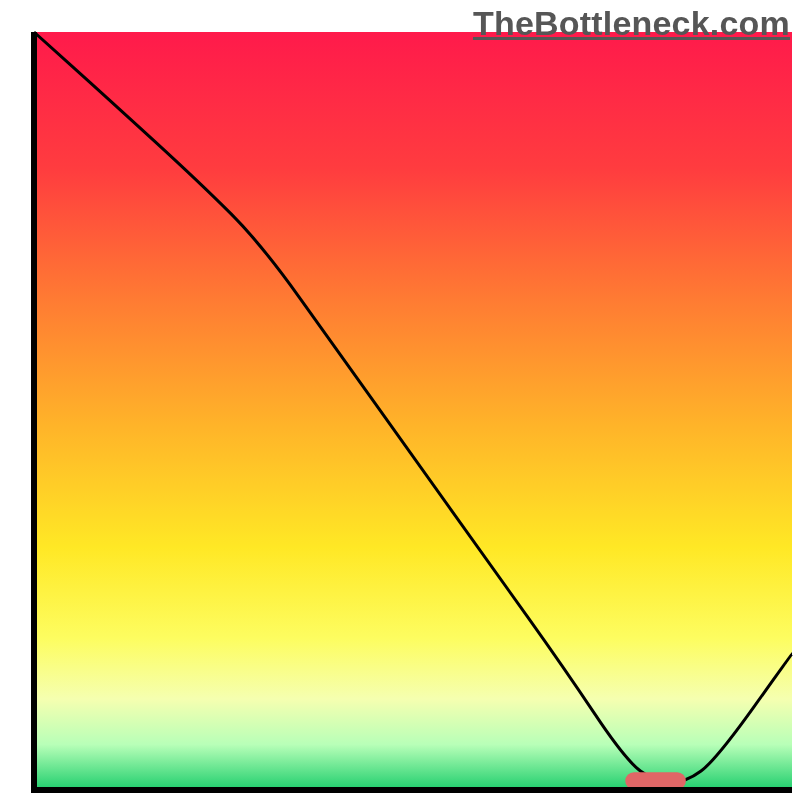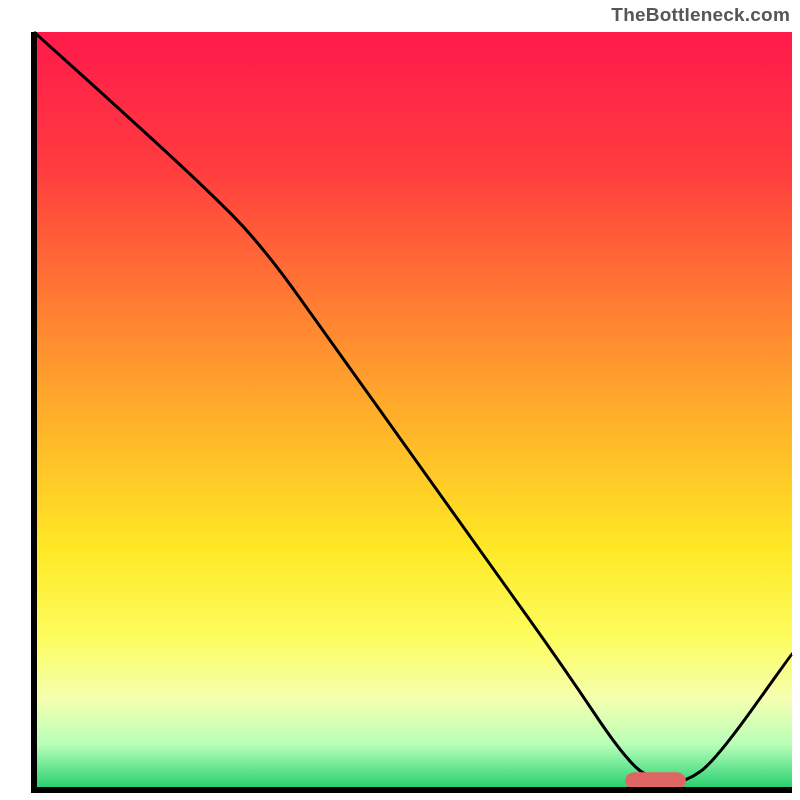--- a/index.html
+++ b/index.html
@@ -14,24 +14,25 @@
     position: absolute;
     left: 0;
     top: 0;
     width: 800px;
     height: 800px;
   }
   .watermark {
     position: absolute;
     top: 4px;
     right: 10px;
-    font-size: 19px;
+    font-size: 34px;
     font-weight: 600;
     color: #565656;
     letter-spacing: 0.2px;
+    text-decoration: underline;
   }
 </style>
 </head>
 <body>
 
 <div class="chart-frame">
   <svg id="chart-svg" width="800" height="800" viewBox="0 0 800 800">
     <defs>
       <linearGradient id="bg-grad" x1="0" y1="0" x2="0" y2="1">
           <stop offset="0%" stop-color="#ff1a4b"></stop>

